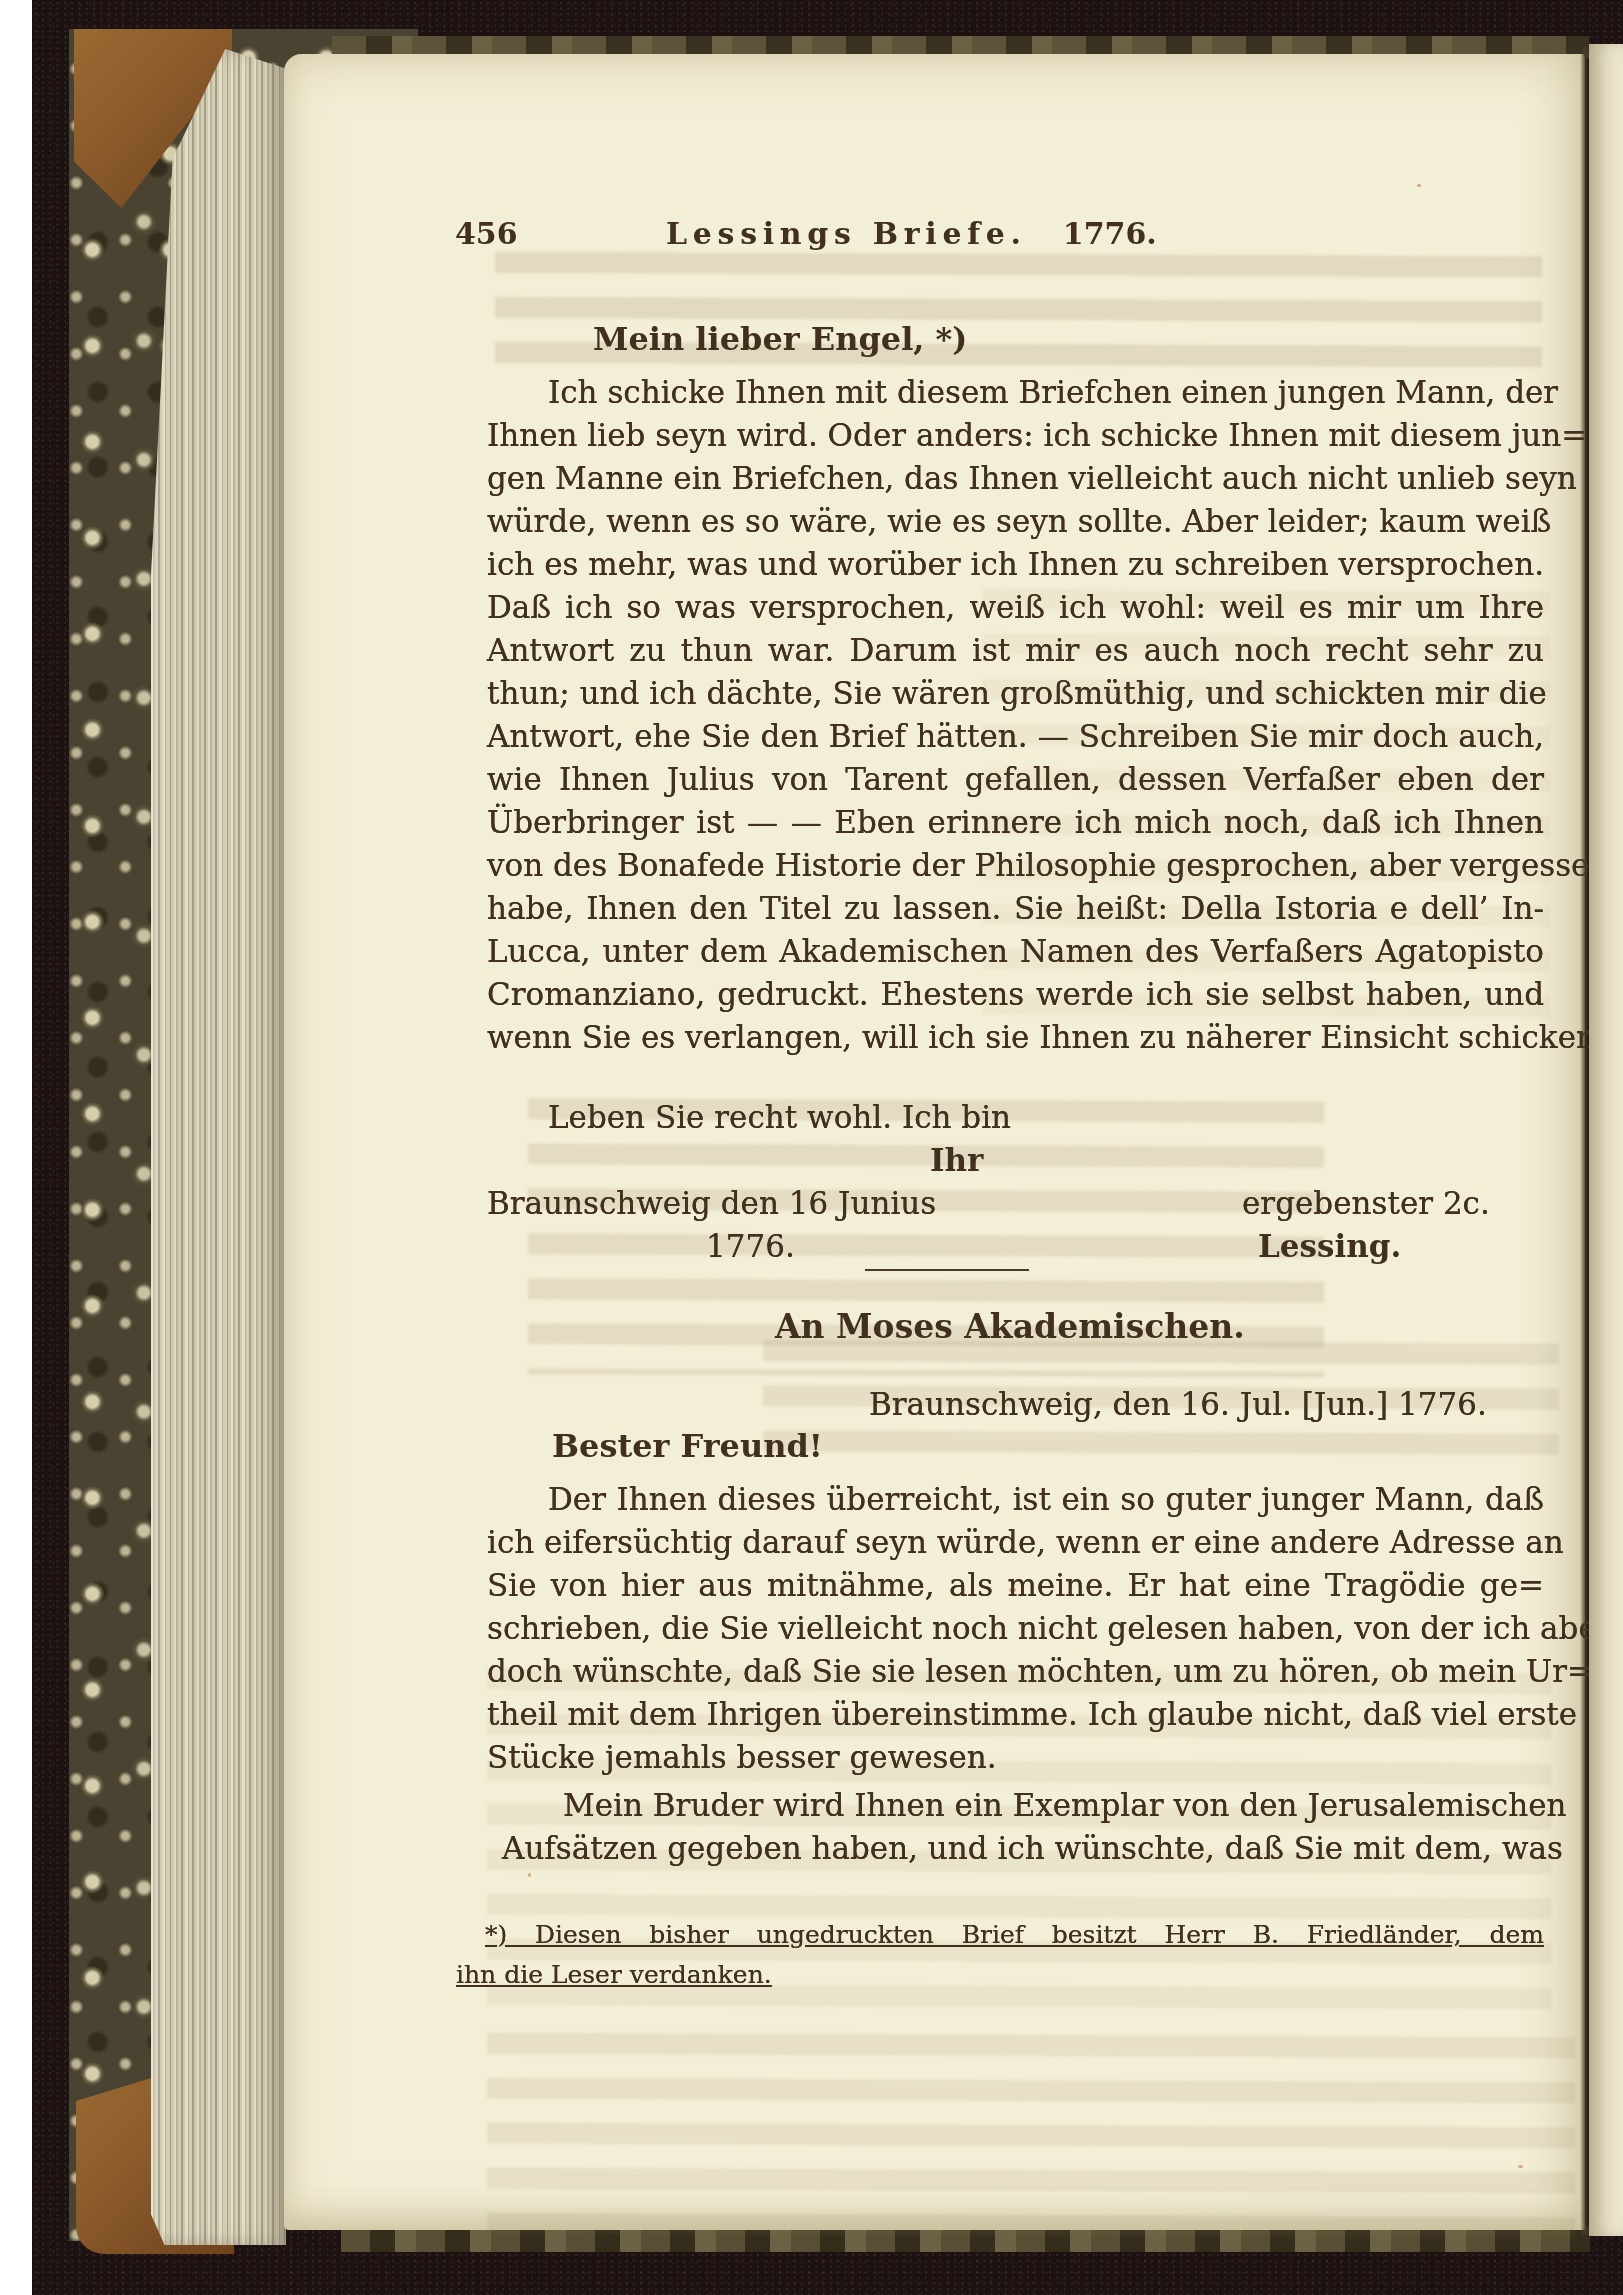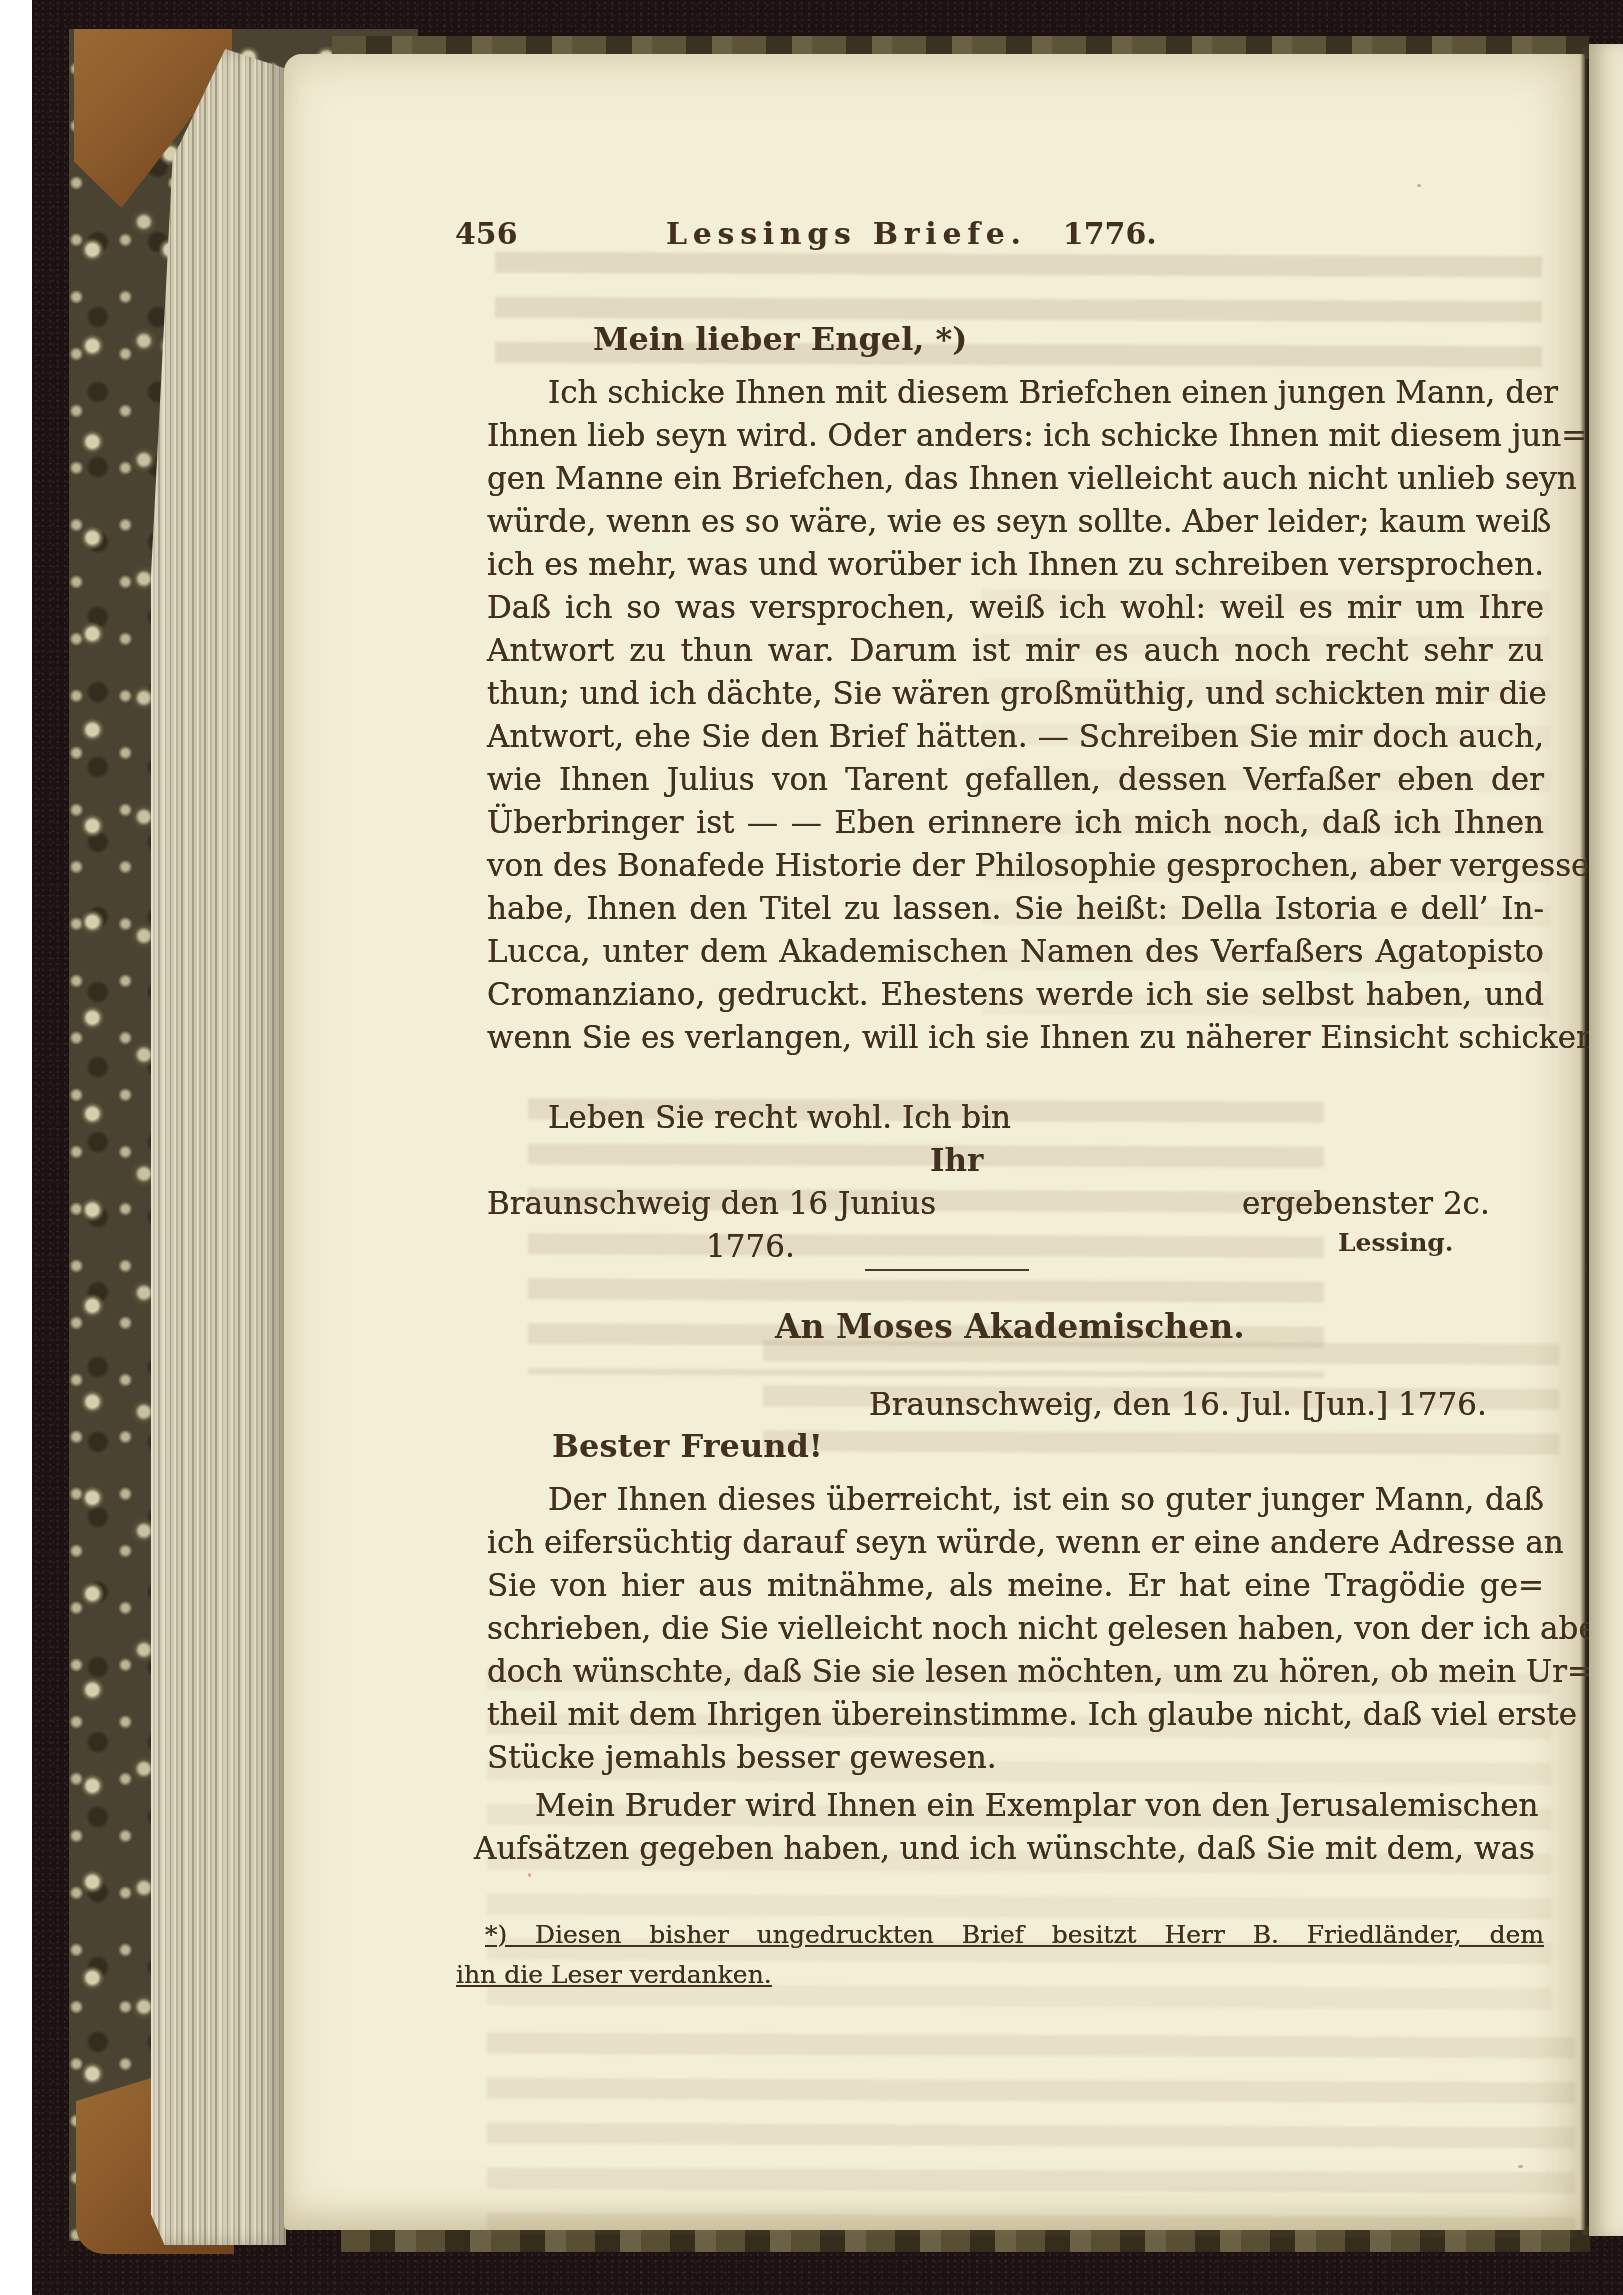--- a/index.html
+++ b/index.html
@@ -76,27 +76,27 @@
   .p .line{text-align:justify;text-align-last:justify;height:43px;white-space:nowrap;
     text-shadow:0 0 0.5px currentColor;}
   .p .line.short{text-align-last:left;}
   .p.indent-first .line:first-child{text-indent:61px;}
   .p1{left:203px;top:317px;}
   .closing{position:absolute;left:264px;top:1045px;font-size:31px;text-shadow:0 0 0.5px currentColor;}
   .sig-ihr{position:absolute;left:646px;top:1088px;font-size:31px;font-weight:bold;}
   .sig-place{position:absolute;left:203px;top:1131px;font-size:31px;text-shadow:0 0 0.5px currentColor;}
   .sig-vale{position:absolute;left:958px;top:1131px;font-size:31px;text-shadow:0 0 0.5px currentColor;}
   .sig-year{position:absolute;left:422px;top:1174px;font-size:31px;text-shadow:0 0 0.5px currentColor;}
-  .sig-name{position:absolute;left:1054px;top:1174px;font-size:25px;font-weight:bold;}
+  .sig-name{position:absolute;left:974px;top:1174px;font-size:31px;font-weight:bold;}
   .rule{position:absolute;left:581px;top:1215px;width:164px;height:2.4px;background:#4a382c;}
   .heading2{position:absolute;left:491px;top:1253px;font-size:33px;font-weight:bold;}
   .dateline{position:absolute;left:585px;top:1332px;font-size:31px;text-shadow:0 0 0.5px currentColor;}
   .salutation2{position:absolute;left:268px;top:1373px;font-size:32px;font-weight:bold;}
   .p2{left:203px;top:1424px;}
-  .p3{left:190px;top:1730px;}
+  .p3{left:218px;top:1730px;}
   .footnote{position:absolute;left:172px;top:1861px;width:1088px;font-size:25px;line-height:40px;text-decoration:underline;}
   .footnote .line{text-align:justify;text-align-last:justify;height:40px;white-space:nowrap;
     text-shadow:0 0 0.4px currentColor;}
   .footnote .line.short{text-align-last:left;}
   .footnote .line:first-child{text-indent:29px;}
 </style>
 </head>
 <body>
 
 <div class="stage">

